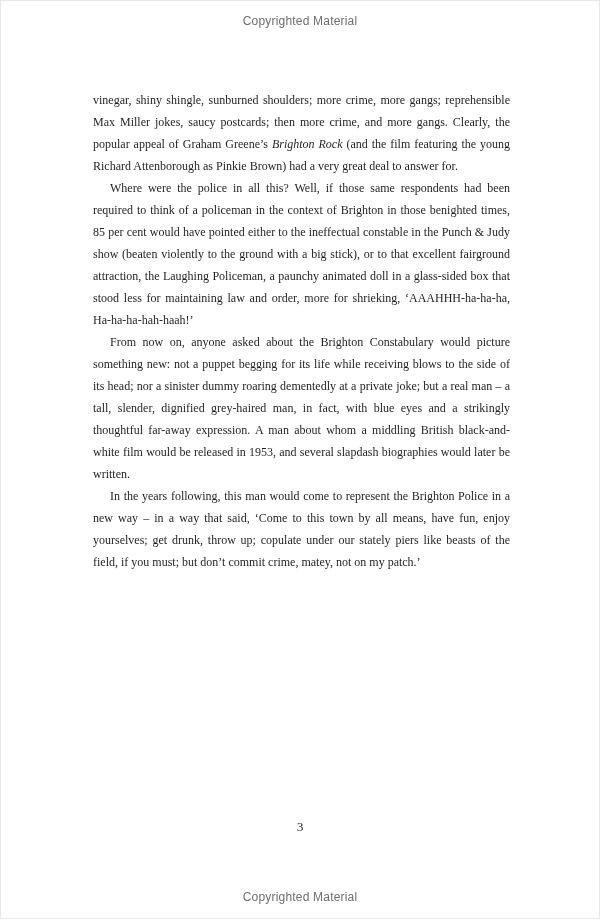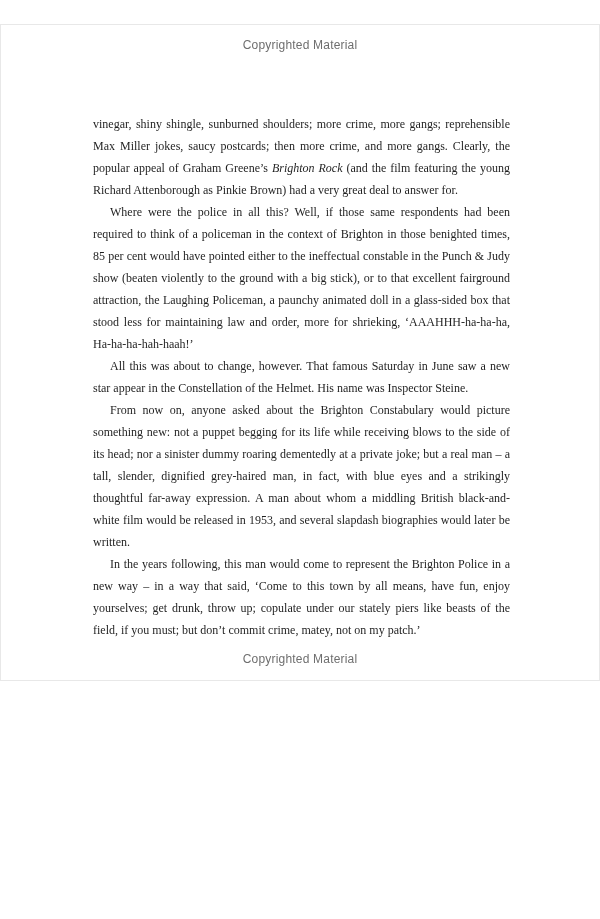--- a/index.html
+++ b/index.html
@@ -10,26 +10,25 @@
   }
   * { box-sizing: border-box; }
   html, body {
     margin: 0;
     padding: 0;
     background: var(--page-background);
   }
   .page {
     position: relative;
     width: 600px;
-    height: 657px;
+    height: 919px;
     background: var(--page-background);
     border: 1px solid var(--page-border);
     font-family: "Liberation Serif", serif;
     overflow: hidden;
-    margin-top: 24px;
   }
   .copyright {
     position: absolute;
     left: 0;
     width: 100%;
     text-align: center;
     font-family: "Liberation Sans", sans-serif;
     font-size: 12px;
     letter-spacing: 0.2px;
     color: var(--copyright-gray);
@@ -68,21 +67,20 @@
 </style>
 </head>
 <body>
 
 <div class="page">
   <div class="copyright top">Copyrighted Material</div>
 
   <div class="text-block">
       <p class=""><span>vinegar, shiny shingle, sunburned shoulders; more crime, more gangs; reprehensible Max Miller jokes, saucy postcards; then more crime, and more gangs. Clearly, the popular appeal of Graham Greene’s </span><em>Brighton Rock</em><span> (and the film featuring the young Richard Attenborough as Pinkie Brown) had a very great deal to answer for.</span></p>
       <p class="indent"><span>Where were the police in all this? Well, if those same respondents had been required to think of a policeman in the context of Brighton in those benighted times, 85 per cent would have pointed either to the ineffectual constable in the Punch &amp; Judy show (beaten violently to the ground with a big stick), or to that excellent fairground attraction, the Laughing Policeman, a paunchy animated doll in a glass-sided box that stood less for maintaining law and order, more for shrieking, ‘AAAHHH-ha-ha-ha, Ha-ha-ha-hah-haah!’</span></p>
-      <p class="indent"><span>All this was about to change, however. That famous Saturday in June saw a new star appear in the Constellation of the Helmet. His name was Inspector Steine.</span></p>
       <p class="indent"><span>From now on, anyone asked about the Brighton Constabulary would picture something new: not a puppet begging for its life while receiving blows to the side of its head; nor a sinister dummy roaring dementedly at a private joke; but a real man – a tall, slender, dignified grey-haired man, in fact, with blue eyes and a strikingly thoughtful far-away expression. A man about whom a middling British black-and-white film would be released in 1953, and several slapdash biographies would later be written.</span></p>
       <p class="indent"><span>In the years following, this man would come to represent the Brighton Police in a new way – in a way that said, ‘Come to this town by all means, have fun, enjoy yourselves; get drunk, throw up; copulate under our stately piers like beasts of the field, if you must; but don’t commit crime, matey, not on my patch.’</span></p>
     </div>
 
   <div class="page-number">3</div>
 
   <div class="copyright bottom">Copyrighted Material</div>
 </div>
 
 </body></html>

